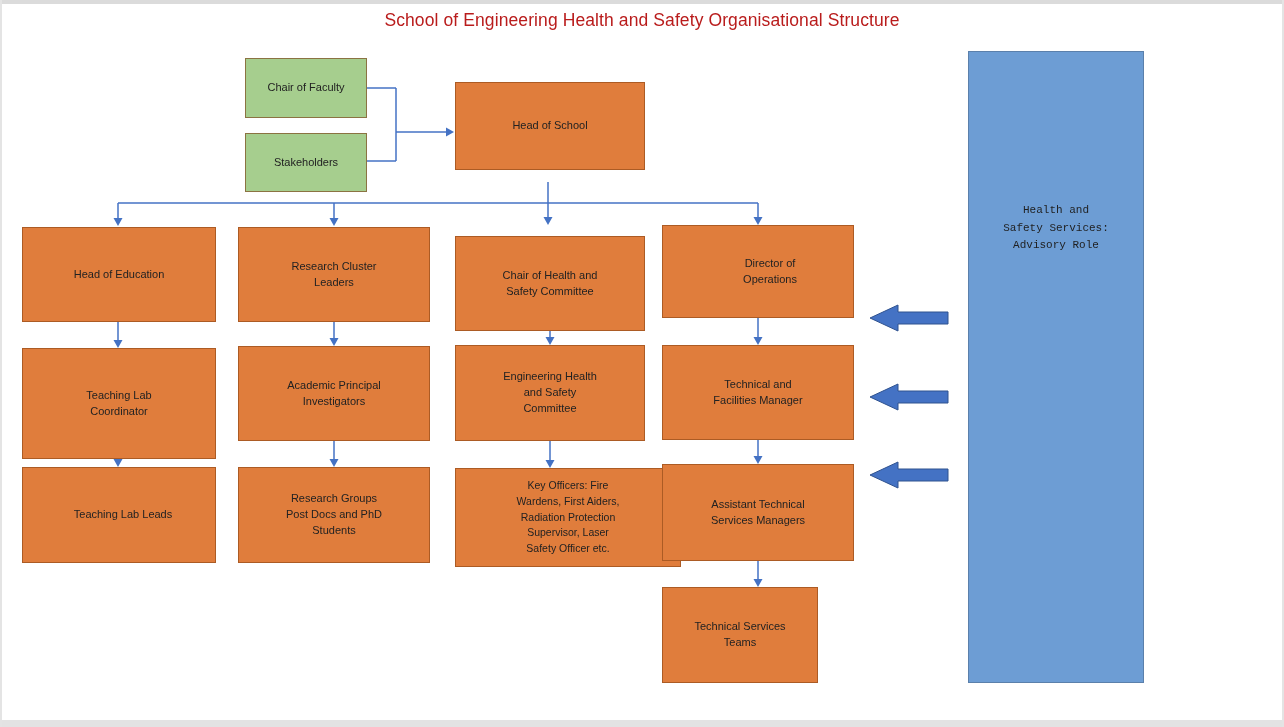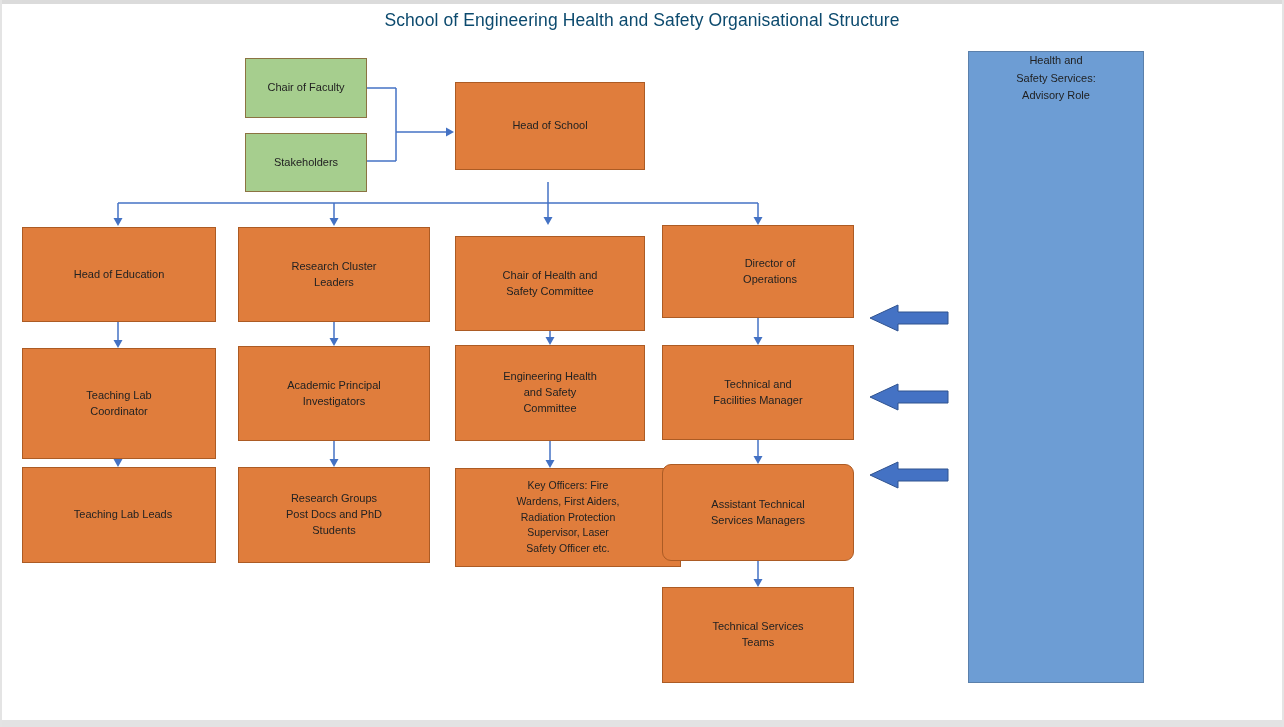--- a/index.html
+++ b/index.html
@@ -8,39 +8,39 @@
     font-family:"Liberation Sans", sans-serif;overflow:hidden;
     box-sizing:border-box;
   }
   .frame-strip{position:absolute;background:#e0e0e0;}
   #strip-top{left:0;top:0;width:1284px;height:4px;background:#dbdbdb;}
   #strip-bottom{left:0;top:720px;width:1284px;height:7px;background:#e3e3e3;}
   #strip-left{left:0;top:0;width:2px;height:727px;background:#e4e4e4;}
   #strip-right{left:1282px;top:0;width:2px;height:727px;background:#e4e4e4;}
   #title{
     position:absolute;left:0;top:10px;width:1284px;text-align:center;
-    font-size:17.5px;color:#0c4a6e;letter-spacing:0.1px;
+    font-size:17.5px;color:#b91c1c;letter-spacing:0.1px;
   }
   .node{
     position:absolute;display:flex;align-items:center;justify-content:center;
     box-sizing:border-box;text-align:center;
   }
   .node .lbl{
     white-space:pre-line;font-size:11px;line-height:1.45;color:#222222;
     padding:0 8px;
   }
   .orange{background:var(--orange-fill);border:1.6px solid var(--orange-border);}
   .green{background:var(--green-fill);border:1.6px solid var(--green-border);margin-left:28px;}
   .panel{
     position:absolute;background:var(--blue-fill);border:1.4px solid var(--blue-border);
     box-sizing:border-box;display:flex;justify-content:center;align-items:flex-start;
   }
   .panel .lbl{
     white-space:pre-line;font-size:11px;line-height:1.6;color:#1f1f1f;
-    text-align:center;
+    text-align:center;margin-top:150px;font-family:Liberation Mono, monospace;
   }
   #key-officers .lbl{font-size:10.5px;line-height:1.5;padding:0 4px;}
   #connector-svg{position:absolute;left:0;top:0;width:1284px;height:727px;pointer-events:none;}
 </style>
 </head>
 <body>
 
 <div id="canvas">
 
   <div id="strip-top" class="frame-strip"></div>
@@ -156,26 +156,26 @@
 Post Docs and PhD
 Students</span>
   </div>
   <div class="node orange" id="key-officers" style="left:455px;top:468px;width:226px;height:99px;">
     <span class="lbl">Key Officers: Fire
 Wardens, First Aiders,
 Radiation Protection
 Supervisor, Laser
 Safety Officer etc.</span>
   </div>
-  <div class="node orange" style="left:662px;top:464px;width:192px;height:97px;border-radius:9px;">
+  <div class="node orange" style="left:662px;top:464px;width:192px;height:97px;">
     <span class="lbl">Assistant Technical
 Services Managers</span>
   </div>
 
-  <div class="node orange" style="left:662px;top:587px;width:192px;height:96px;">
+  <div class="node orange" style="left:662px;top:587px;width:156px;height:96px;">
     <span class="lbl">Technical Services
 Teams</span>
   </div>
 
   <div class="panel" style="left:968px;top:51px;width:176px;height:632px;">
     <span class="lbl">Health and
 Safety Services:
 Advisory Role</span>
   </div>
 

